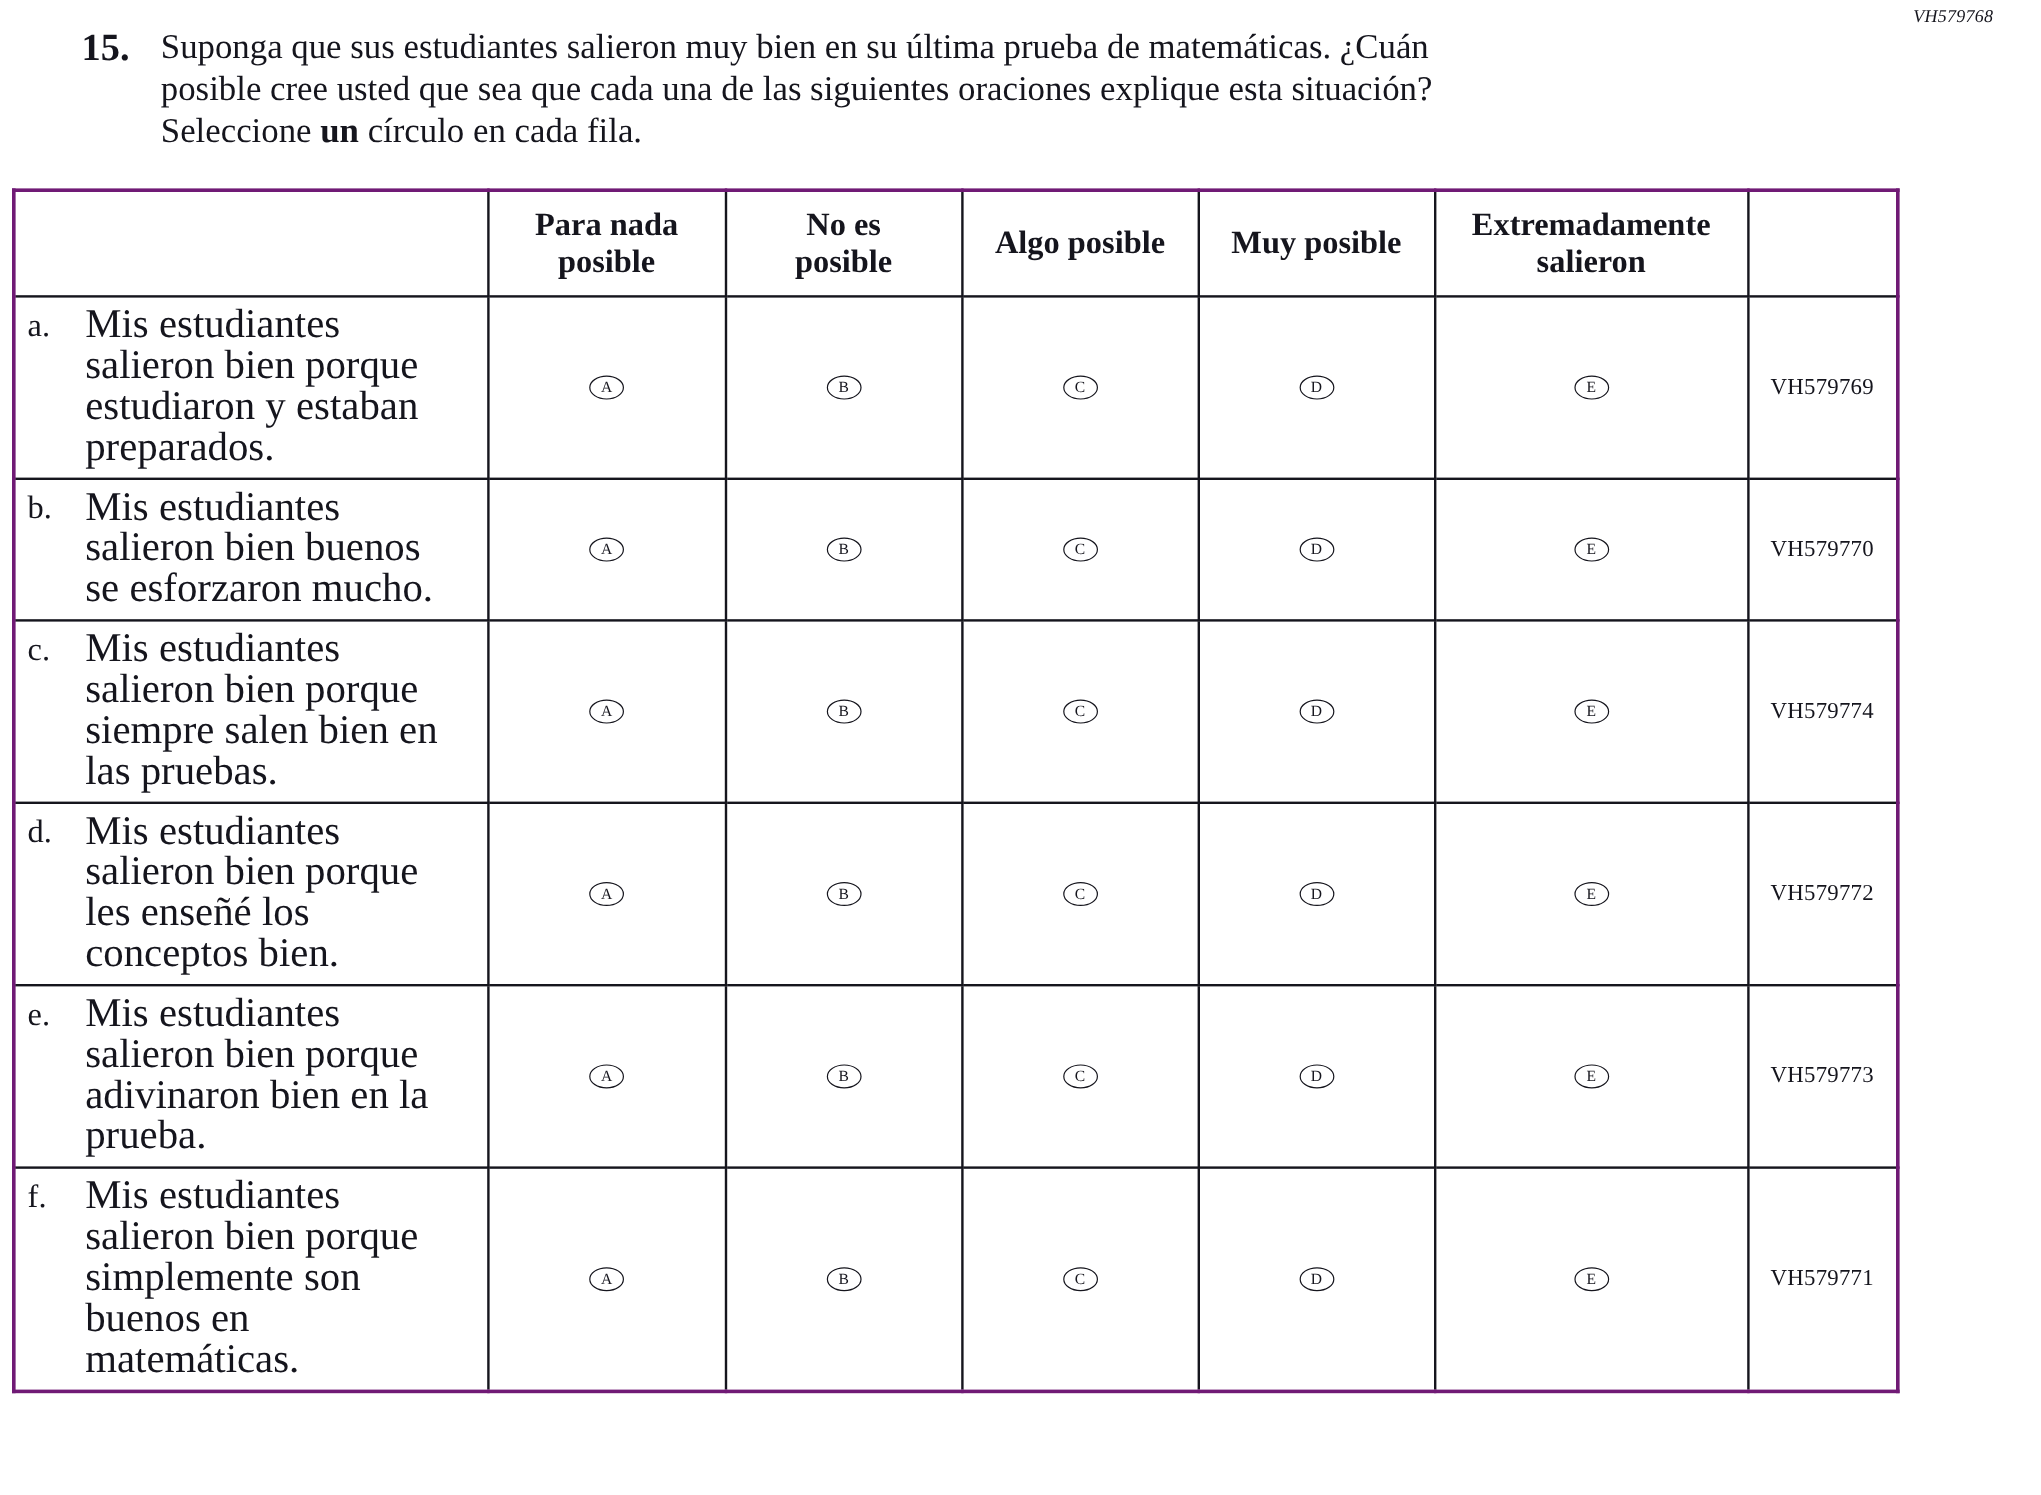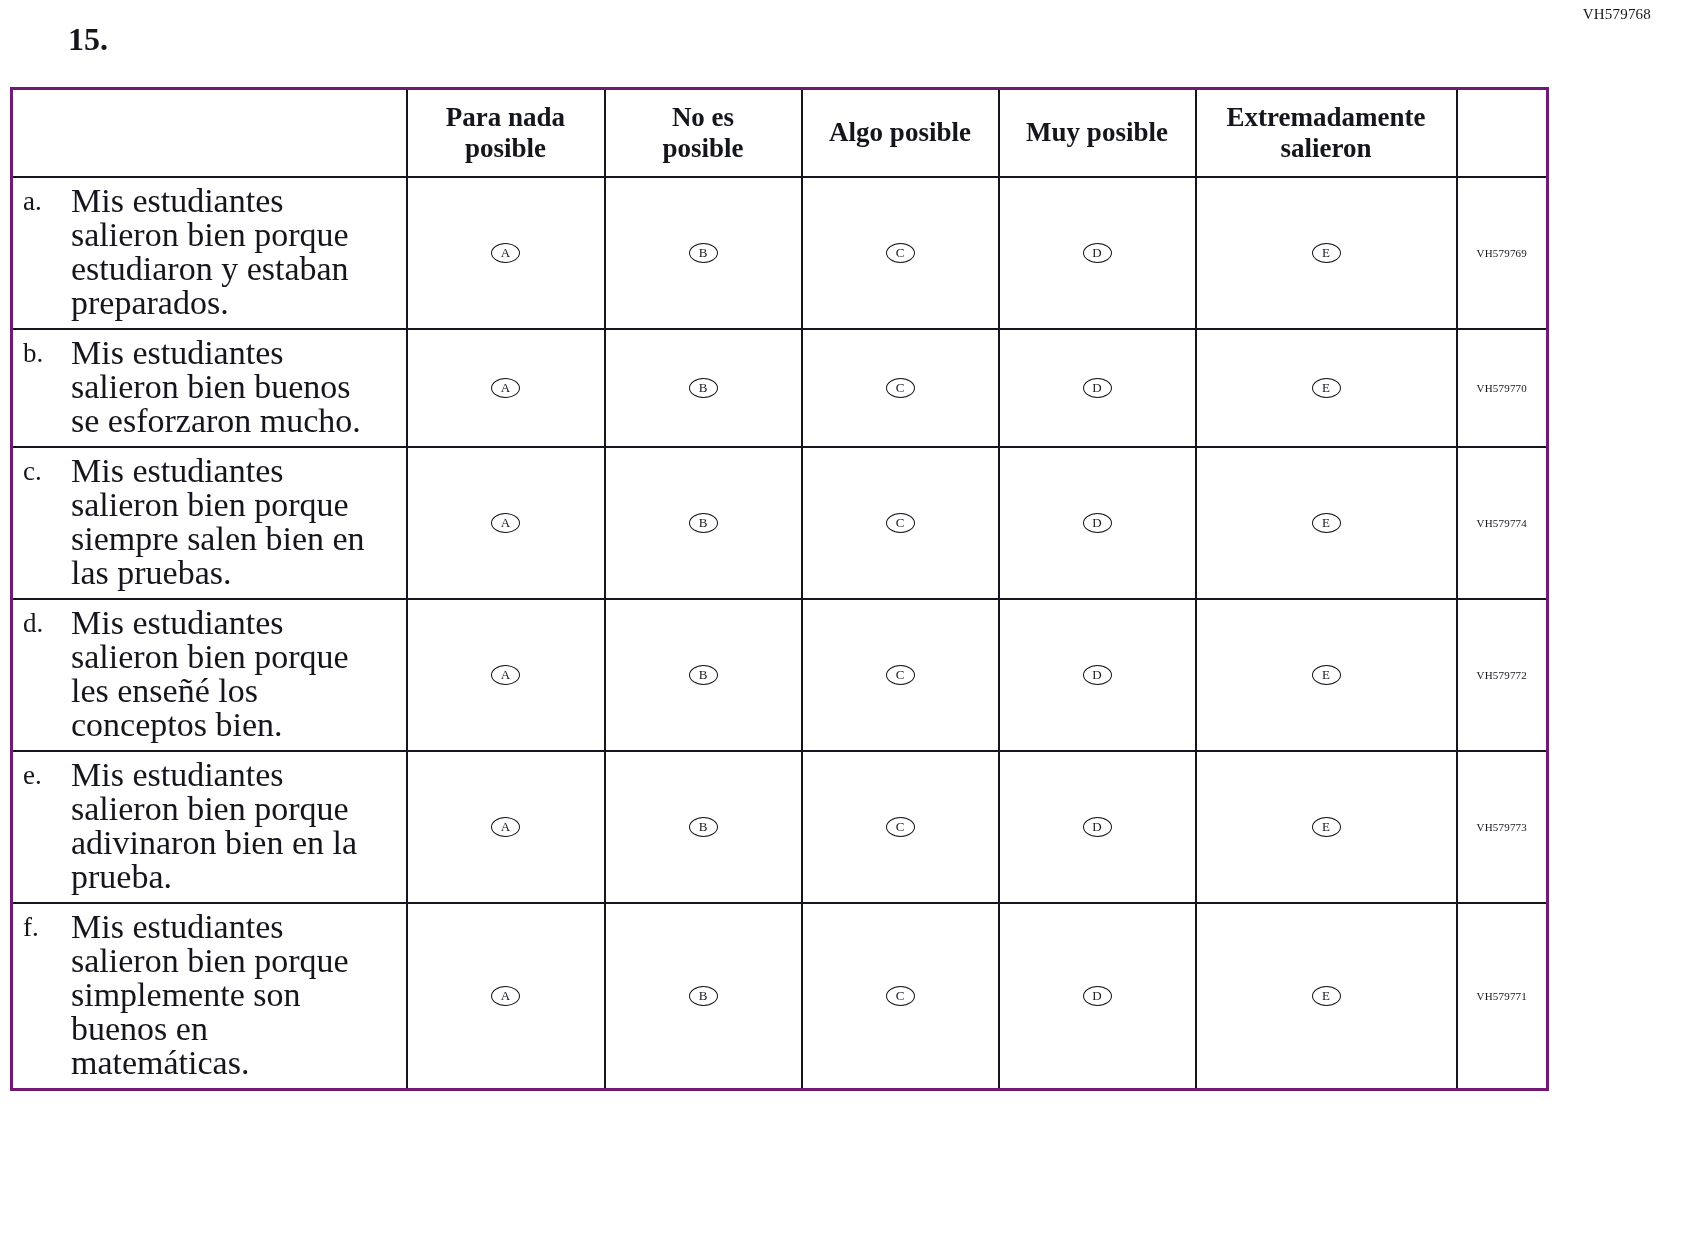--- a/index.html
+++ b/index.html
@@ -5,22 +5,22 @@
   * { margin:0; padding:0; box-sizing:border-box; }
   html,body { background:#ffffff; }
   body {
     width:1701px; height:1246px;
     position:relative;
     color:#15151d;
     font-family:"Liberation Serif", serif;
     overflow:hidden;
   }
   .top-code {
-    position:absolute; top:6px; right:50px;
-    font-size:15px; letter-spacing:0.2px;
+    position:absolute; top:6px; right:40px;
+    font-size:15px; letter-spacing:0.2px;font-style:italic;
   }
   .question {
     display:flex;
     margin:22px 0 0 68px;
   }
   .qnum {
     flex:none; width:66px;
     font-weight:bold; font-size:32px; line-height:35px;
   }
   .qtext {
@@ -63,33 +63,34 @@
   .bubble {
     display:inline-flex; align-items:center; justify-content:center;
     width:29px; height:20px;
     border:1.5px solid #15151d;
     border-radius:50%;
     font-size:13px; line-height:1;
     cursor:pointer;
     user-select:none;
   }
   td.codecell {
-    font-size:11px;
+    font-size:19px;
     text-align:center; vertical-align:middle;
-    padding:2px;
+    padding:18px;
     letter-spacing:0.2px;
   }
 </style>
 </head>
 <body>
 
 <div class="top-code">VH579768</div>
 
 <div class="question">
   <div class="qnum">15.</div>
+  <div class="qtext"><span>Suponga que sus estudiantes salieron muy bien en su última prueba de matemáticas. ¿Cuán posible cree usted que sea que cada una de las siguientes oraciones explique esta situación? Seleccione </span><b>un</b><span> círculo en cada fila.</span></div>
 </div>
 
 <table class="grid">
   <colgroup>
     <col style="width:395px">
     <col style="width:198px">
     <col style="width:197px">
     <col style="width:197px">
     <col style="width:197px">
     <col style="width:261px">

